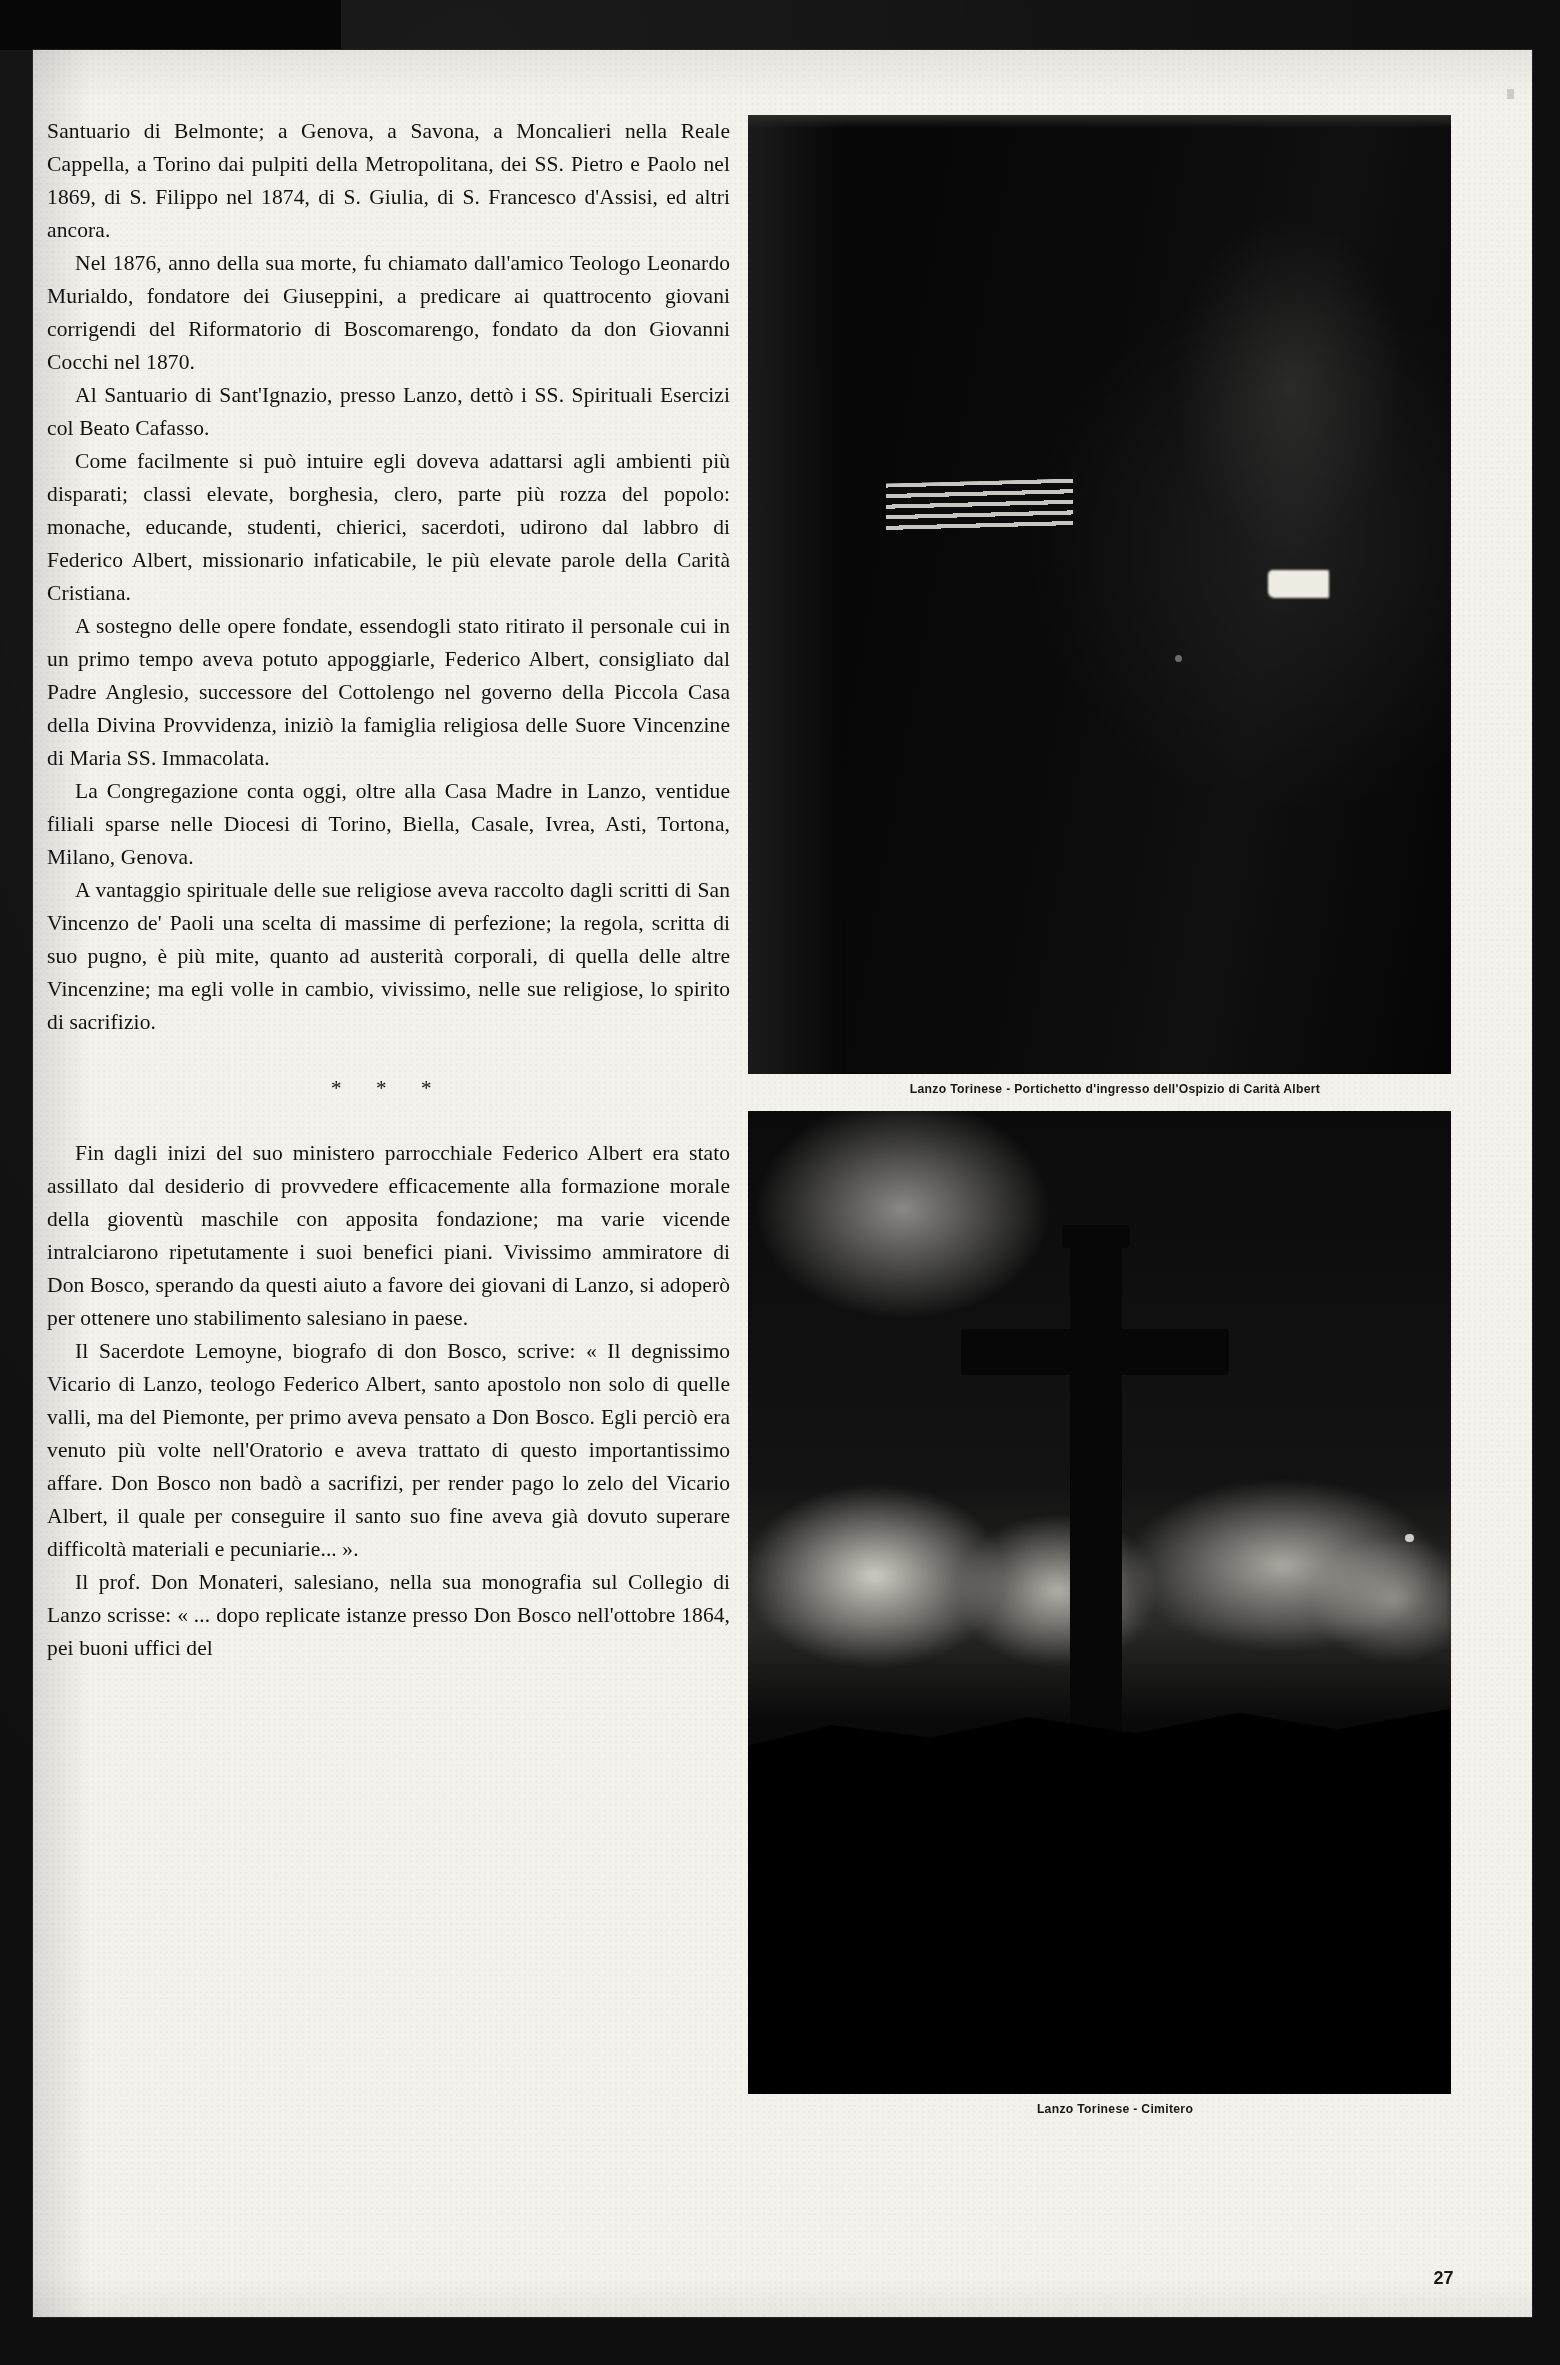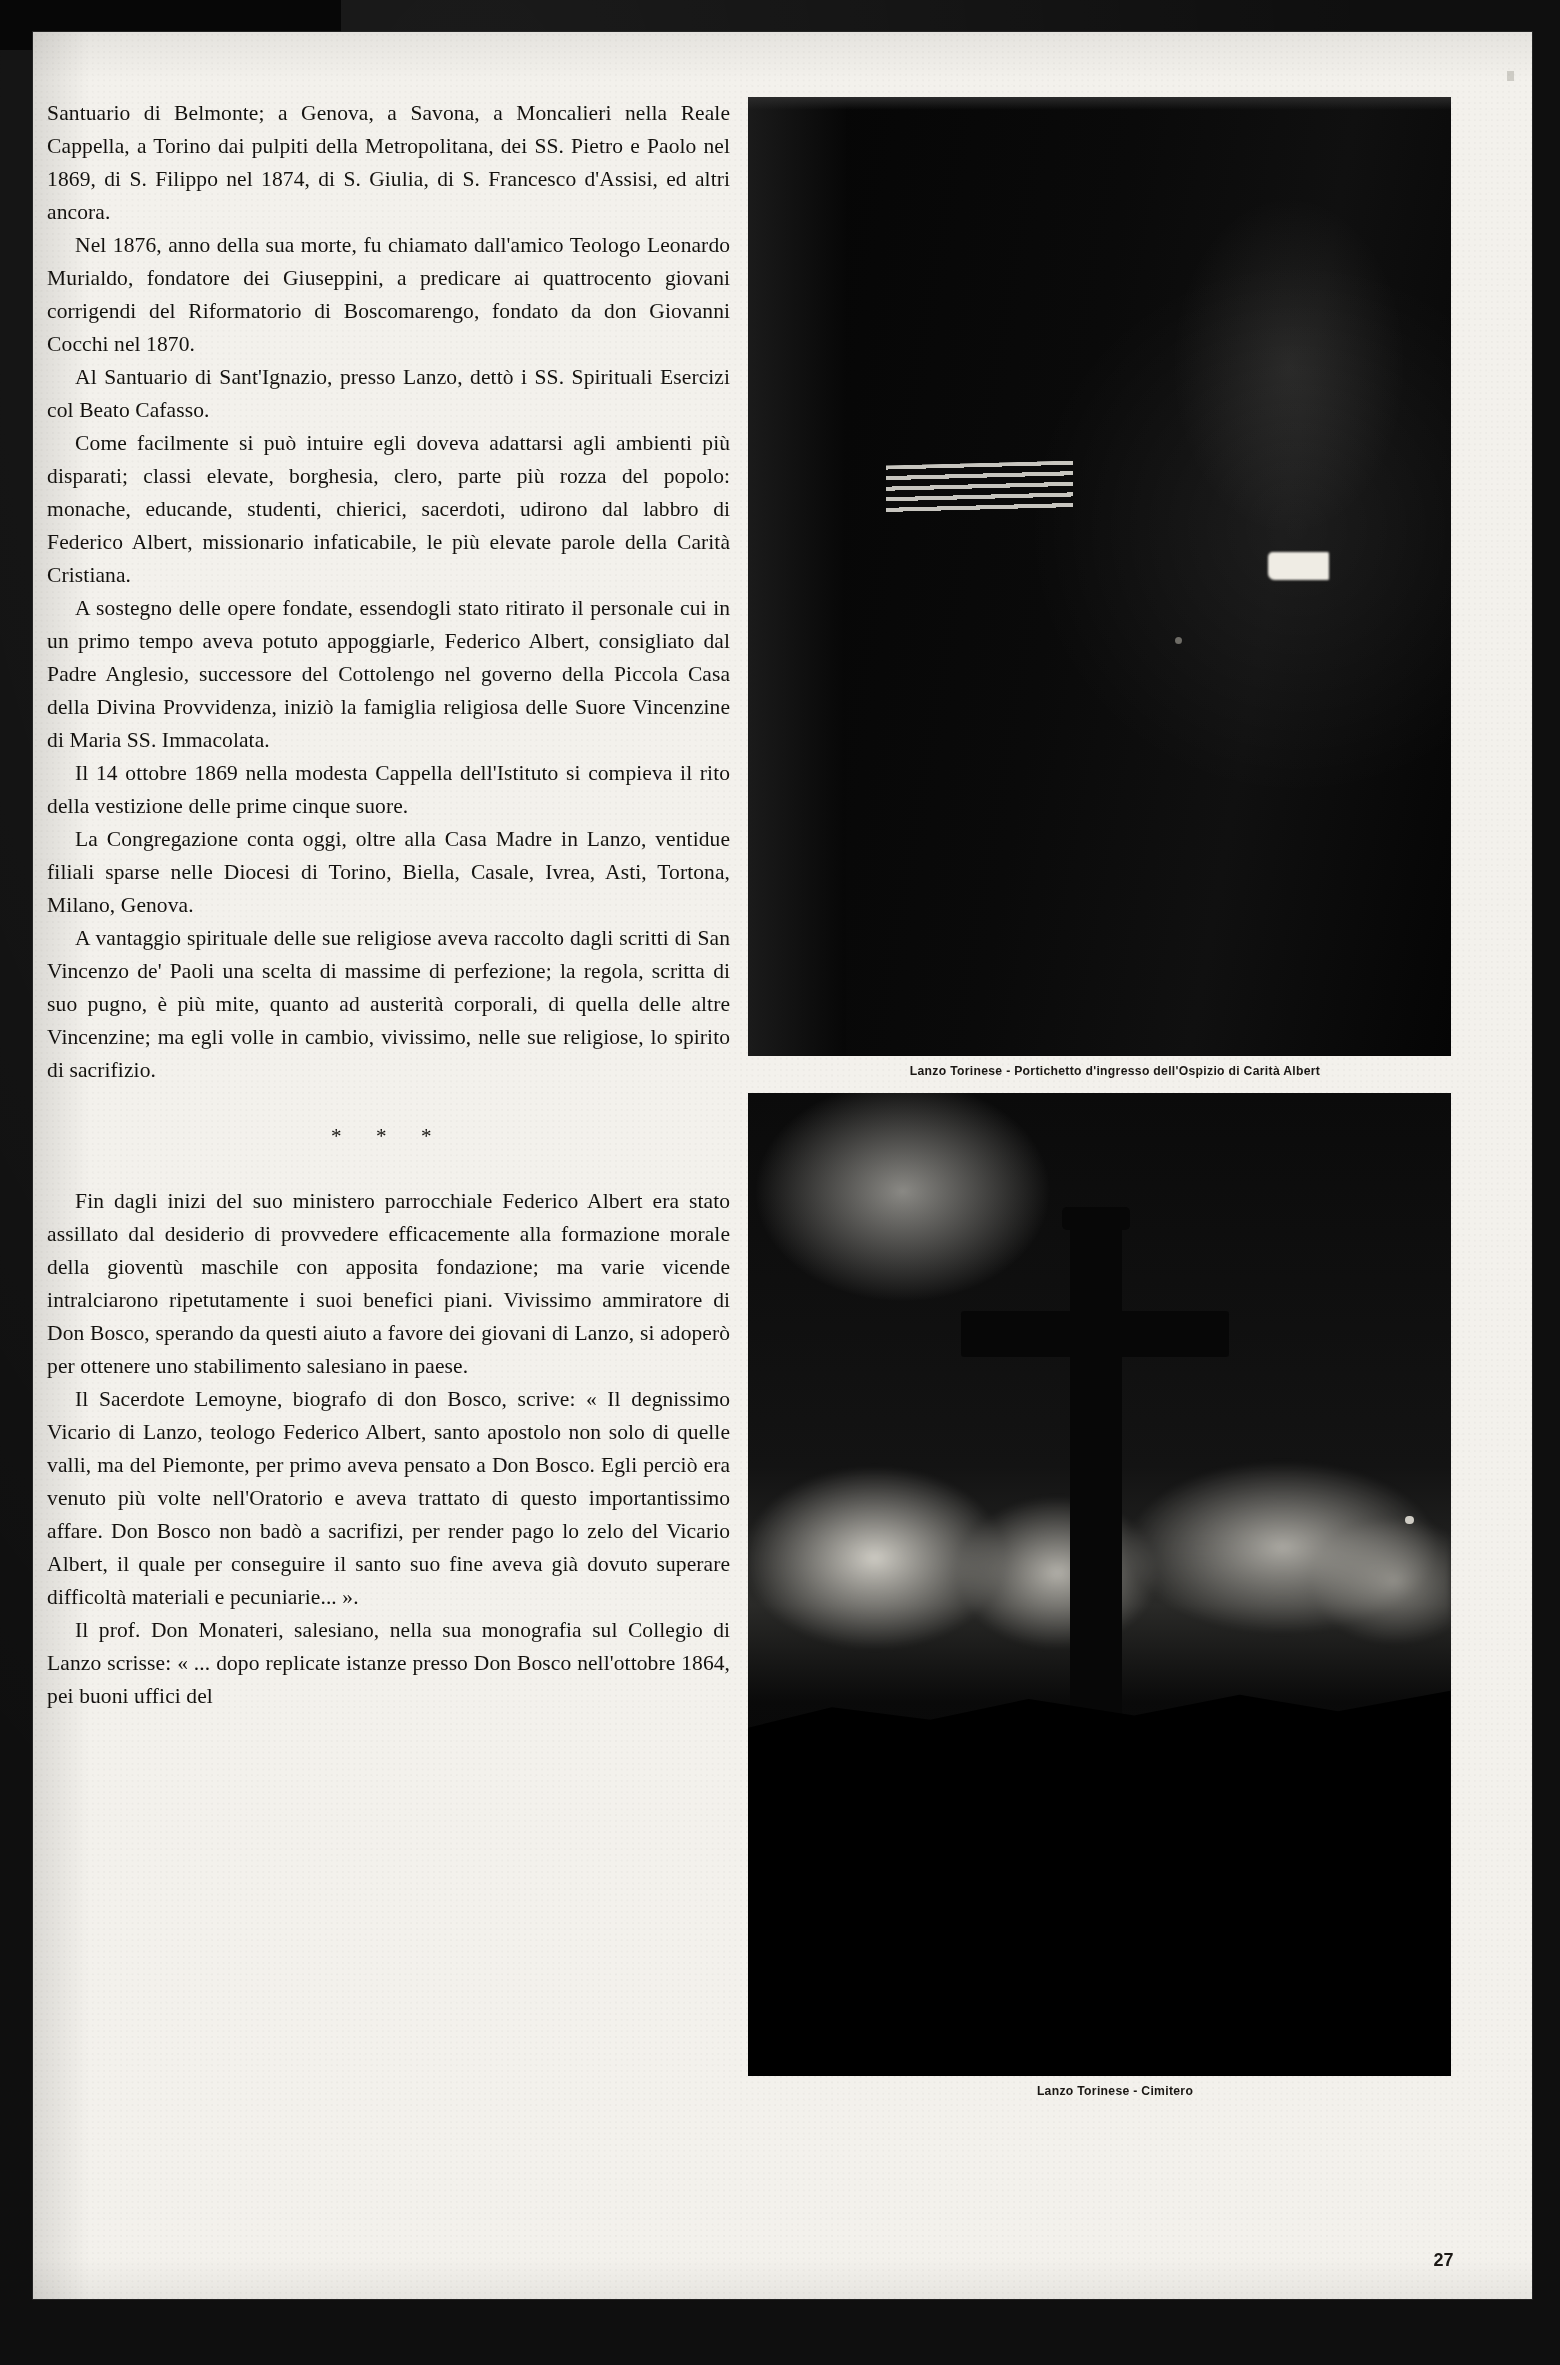--- a/index.html
+++ b/index.html
@@ -35,21 +35,21 @@
     left: 0;
     top: 0;
     width: 341px;
     height: 50px;
     background: #070707;
   }
 
   .page-sheet {
     position: absolute;
     left: 32.5px;
-    top: 32px;
+    top: 50px;
     width: 1499px;
     height: 2267px;
     background: #f3f1ec;
     box-shadow: 0 0 0 0.8px #2a2a2a;
     overflow: hidden;
   }
   .page-sheet::before {
     content: "";
     position: absolute;
     inset: 0;
@@ -291,21 +291,20 @@
 <div class="page-sheet">
 
   <div class="margin-mark"></div>
 
   <div class="text-col">
     <p class="no-indent">Santuario di Belmonte; a Genova, a Savona, a Moncalieri nella Reale Cappella, a Torino dai pulpiti della Metropolitana, dei SS. Pietro e Paolo nel 1869, di S. Filippo nel 1874, di S. Giulia, di S. Francesco d'Assisi, ed altri ancora.</p>
     <p>Nel 1876, anno della sua morte, fu chiamato dall'amico Teologo Leonardo Murialdo, fondatore dei Giuseppini, a predicare ai quattrocento giovani corrigendi del Riformatorio di Boscomarengo, fondato da don Giovanni Cocchi nel 1870.</p>
     <p>Al Santuario di Sant'Ignazio, presso Lanzo, dettò i SS. Spirituali Esercizi col Beato Cafasso.</p>
     <p>Come facilmente si può intuire egli doveva adattarsi agli ambienti più disparati; classi elevate, borghesia, clero, parte più rozza del popolo: monache, educande, studenti, chierici, sacerdoti, udirono dal labbro di Federico Albert, missionario infaticabile, le più elevate parole della Carità Cristiana.</p>
     <p>A sostegno delle opere fondate, essendogli stato ritirato il personale cui in un primo tempo aveva potuto appoggiarle, Federico Albert, consigliato dal Padre Anglesio, successore del Cottolengo nel governo della Piccola Casa della Divina Provvidenza, iniziò la famiglia religiosa delle Suore Vincenzine di Maria SS. Immacolata.</p>
-    <p>Il 14 ottobre 1869 nella modesta Cappella dell'Istituto si compieva il rito della vestizione delle prime cinque suore.</p>
     <p>La Congregazione conta oggi, oltre alla Casa Madre in Lanzo, ventidue filiali sparse nelle Diocesi di Torino, Biella, Casale, Ivrea, Asti, Tortona, Milano, Genova.</p>
     <p>A vantaggio spirituale delle sue religiose aveva raccolto dagli scritti di San Vincenzo de' Paoli una scelta di massime di perfezione; la regola, scritta di suo pugno, è più mite, quanto ad austerità corporali, di quella delle altre Vincenzine; ma egli volle in cambio, vivissimo, nelle sue religiose, lo spirito di sacrifizio.</p>
 
     <div class="stars">* * *</div>
 
     <p>Fin dagli inizi del suo ministero parrocchiale Federico Albert era stato assillato dal desiderio di provvedere efficacemente alla formazione morale della gioventù maschile con apposita fondazione; ma varie vicende intralciarono ripetutamente i suoi benefici piani. Vivissimo ammiratore di Don Bosco, sperando da questi aiuto a favore dei giovani di Lanzo, si adoperò per ottenere uno stabilimento salesiano in paese.</p>
     <p>Il Sacerdote Lemoyne, biografo di don Bosco, scrive: « Il degnissimo Vicario di Lanzo, teologo Federico Albert, santo apostolo non solo di quelle valli, ma del Piemonte, per primo aveva pensato a Don Bosco. Egli perciò era venuto più volte nell'Oratorio e aveva trattato di questo importantissimo affare. Don Bosco non badò a sacrifizi, per render pago lo zelo del Vicario Albert, il quale per conseguire il santo suo fine aveva già dovuto superare difficoltà materiali e pecuniarie... ».</p>
     <p>Il prof. Don Monateri, salesiano, nella sua monografia sul Collegio di Lanzo scrisse: « ... dopo replicate istanze presso Don Bosco nell'ottobre 1864, pei buoni uffici del</p>
   </div>
 

